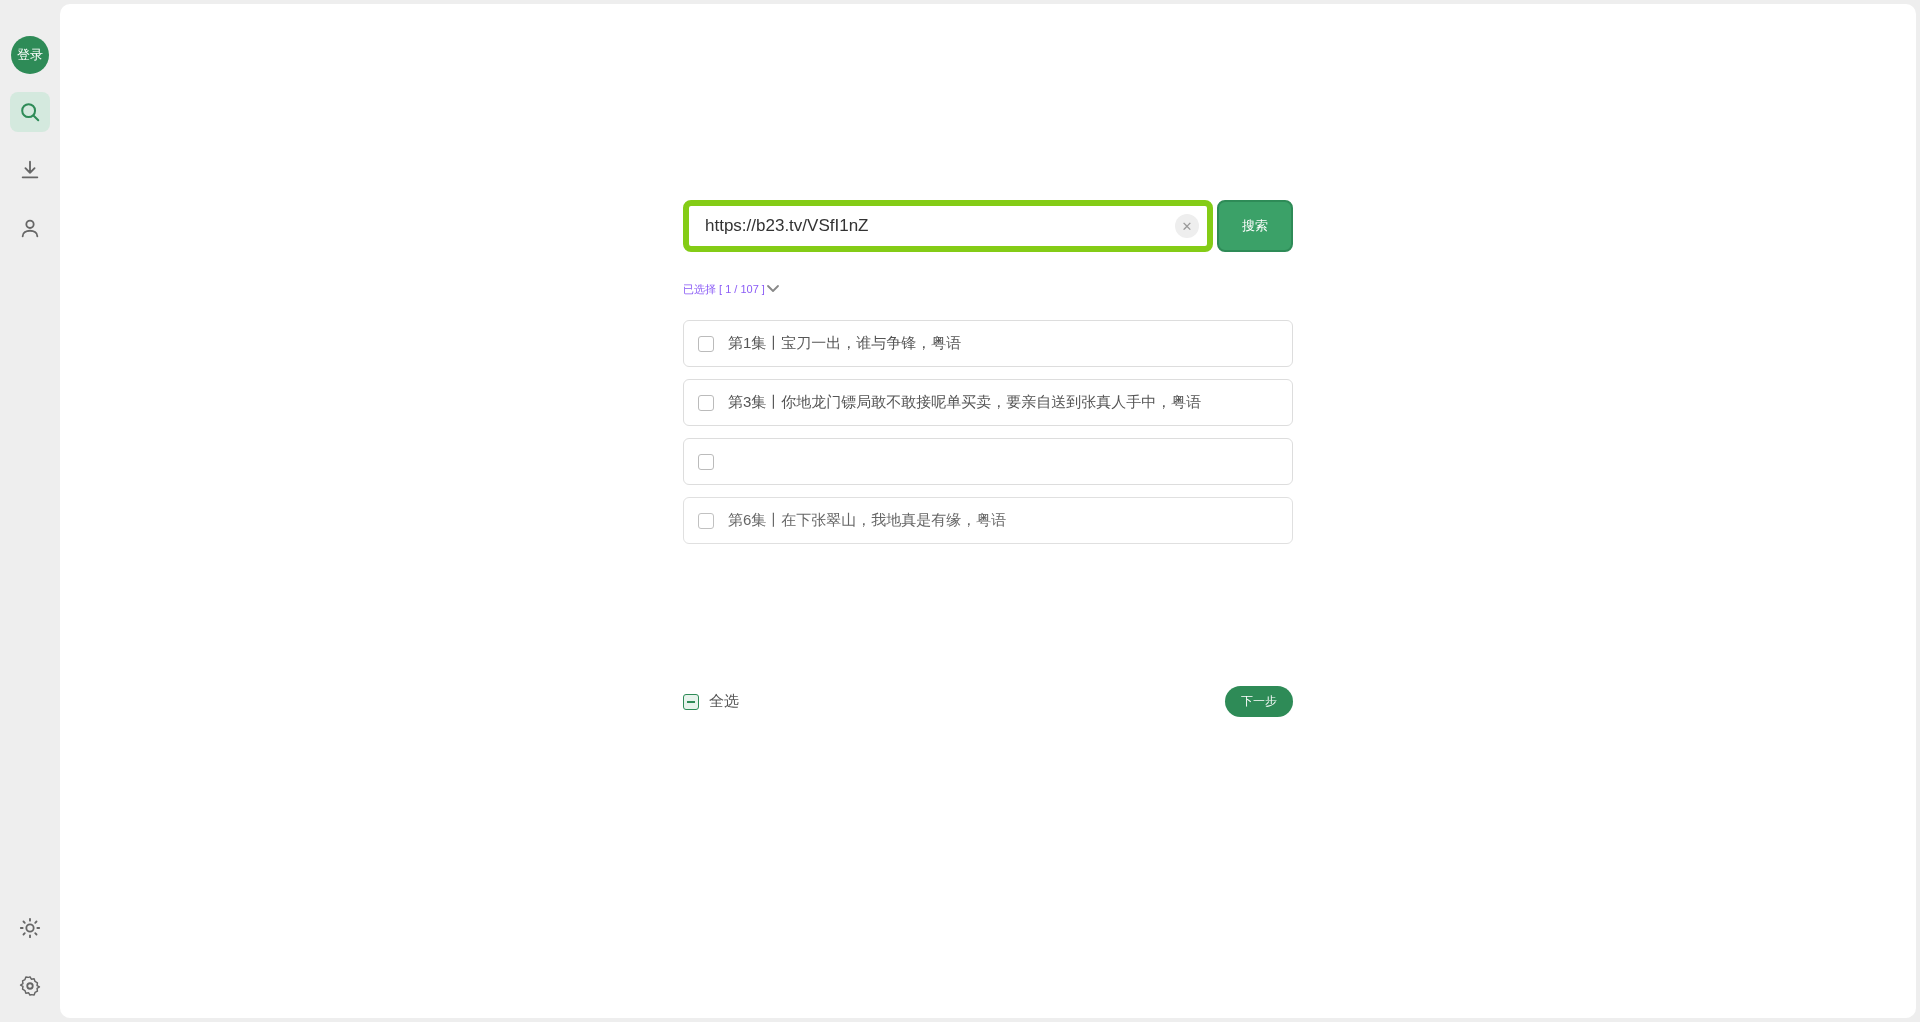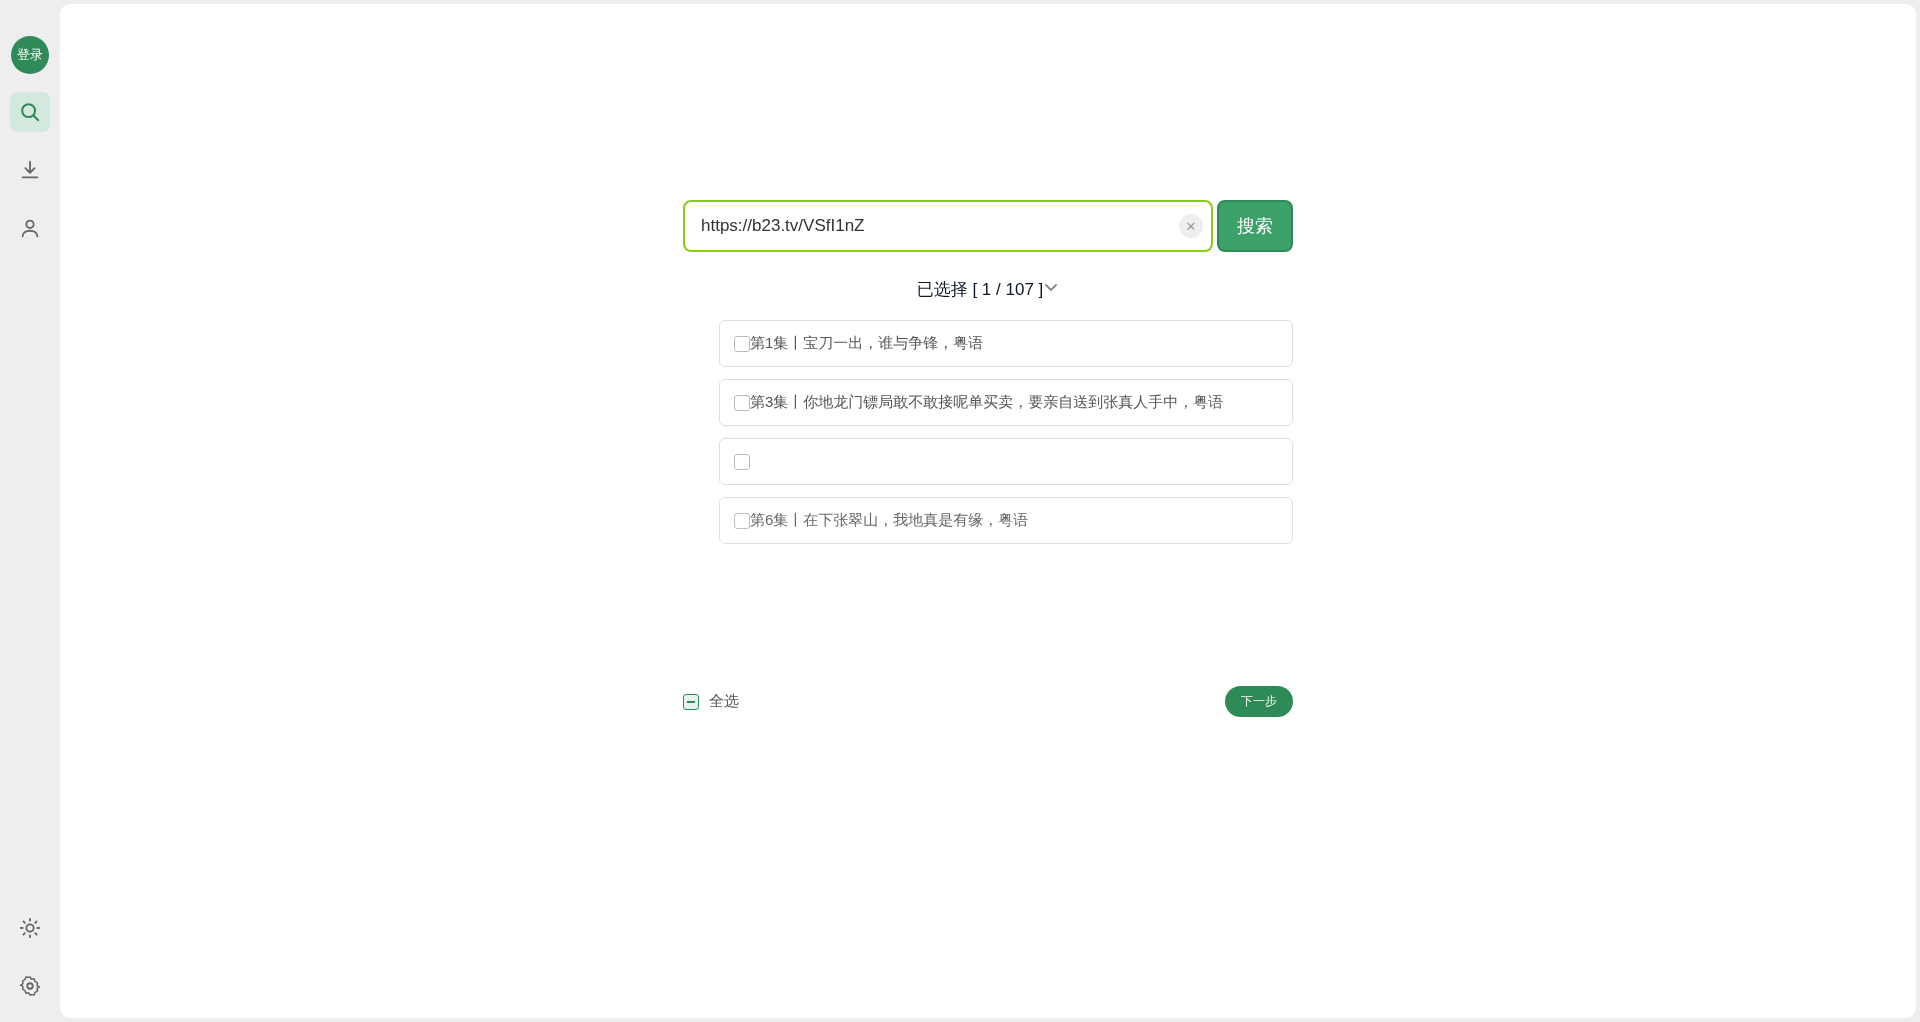--- a/index.html
+++ b/index.html
@@ -15,32 +15,32 @@
     .side-btn { width: 40px; height: 40px; border-radius: 8px; display: flex; align-items: center; justify-content: center; color: #666; cursor: pointer; }
     .side-btn.active { background: #d4e9de; color: #2e8b57; }
     .sidebar-spacer { flex: 1; }
 
     
     .main { position: absolute; left: 60px; top: 4px; right: 4px; bottom: 4px; background: #fff; border-radius: 10px; display: flex; justify-content: center; padding-top: 196px; }
     .content { width: 610px; position: relative; }
 
     
     .search-row { display: flex; gap: 4px; height: 52px; }
-    .search-input-wrap { flex: 1; border: 2px solid #84cc16; border-radius: 8px; background: #fff; display: flex; align-items: center; padding: 0 8px 0 16px; gap: 20px; }
+    .search-input-wrap { flex: 1; border: 6px solid #84cc16; border-radius: 8px; background: #fff; display: flex; align-items: center; padding: 0 8px 0 16px; gap: 20px; }
     .search-input-wrap input { flex: 1; border: none; outline: none; font-size: 17px; color: #333; background: transparent; }
     .clear-btn { width: 24px; height: 24px; border-radius: 50%; background: #eee; display: flex; align-items: center; justify-content: center; color: #999; font-size: 13px; cursor: pointer; flex-shrink: 0; }
-    .search-btn { width: 76px; border: 2px solid #2e8b57; border-radius: 8px; background: #3ba168; color: #fff; font-size: 18px; font-weight: 500; display: flex; align-items: center; justify-content: center; cursor: pointer; }
+    .search-btn { width: 76px; border: 2px solid #2e8b57; border-radius: 8px; background: #3ba168; color: #fff; font-size: 13px; font-weight: 500; display: flex; align-items: center; justify-content: center; cursor: pointer; }
 
     
-    .selected-row { margin-top: 22px; height: 30px; display: flex; align-items: center; justify-content: center; color: #0f172a; font-size: 17px; }
+    .selected-row { margin-top: 22px; height: 30px; display: flex; align-items: center; justify-content: flex-start; color: #8b5cf6; font-size: 11px; }
     .chevron { color: #888; cursor: pointer; }
 
     
     .list-wrap { margin-top: 16px; height: 340px; overflow: hidden; position: relative; }
-    .list-item { height: 47px; border: 1px solid #ddd; border-radius: 6px; background: #fff; display: flex; align-items: center; padding: 0 14px; margin-bottom: 12px; cursor: pointer; margin-left: 36px; }
+    .list-item { height: 47px; border: 1px solid #ddd; border-radius: 6px; background: #fff; display: flex; align-items: center; padding: 0 14px; margin-bottom: 12px; gap: 14px; cursor: pointer; }
     .list-item .cb { width: 16px; height: 16px; border: 1.5px solid #bbb; border-radius: 3px; flex-shrink: 0; }
     .list-item .title { font-size: 15px; color: #555; font-weight: 500; white-space: nowrap; overflow: hidden; text-overflow: ellipsis; }
     .list-item.peek { opacity: 0.9; }
 
     
     .bottom-row { margin-top: 26px; display: flex; align-items: center; justify-content: space-between; }
     .select-all { display: flex; align-items: center; gap: 10px; cursor: pointer; }
     .select-all .cb-indet { width: 16px; height: 16px; border: 1.5px solid #2e8b57; border-radius: 3px; background: #e7f3ec; display: flex; align-items: center; justify-content: center; }
     .select-all .cb-indet .dash { width: 8px; height: 2px; background: #2e8b57; }
     .select-all .lbl { font-size: 15px; color: #555; font-weight: 500; }

